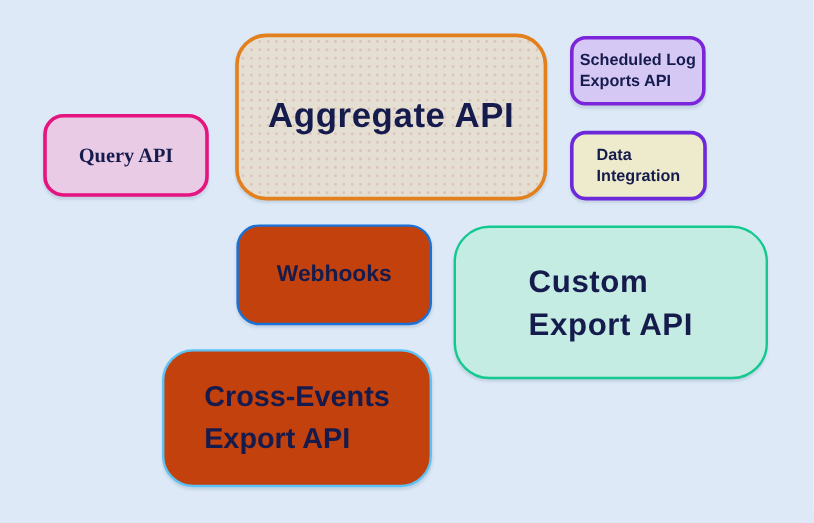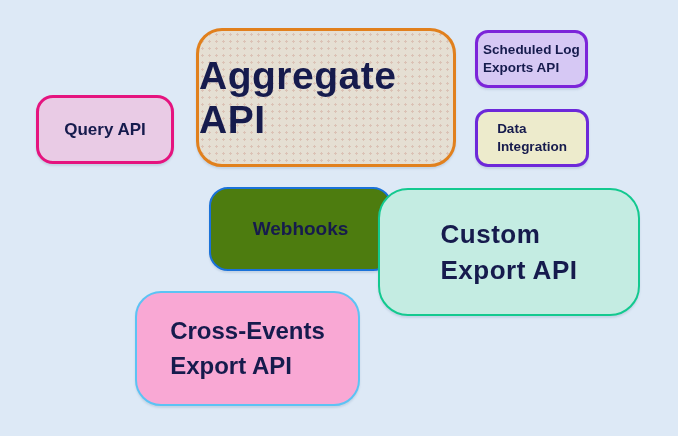--- a/index.html
+++ b/index.html
@@ -31,30 +31,30 @@
 
   
   .node-aggregate {
     left: 196px; top: 28px; width: 260px; height: 139px;
     background-color: #e5dfd3;
     background-image: radial-gradient(rgba(205, 160, 145, 0.45) 1px, transparent 1.2px);
     background-size: 7px 7px;
     border: 3px solid #e1801d;
     border-radius: 26px;
   }
-  .node-aggregate .node-label { font-size: 39px; letter-spacing: 0.5px; }
+  .node-aggregate .node-label { font-size: 29px; letter-spacing: 0.5px; }
 
   
   .node-query {
     left: 36px; top: 95px; width: 138px; height: 69px;
     background: #e9cbe5;
     border: 3px solid #e5147f;
     border-radius: 17px;
   }
-  .node-query .node-label { font-size: 17px; }
+  .node-query .node-label { font-size: 17px; font-family: Liberation Serif, serif; }
 
   
   .node-scheduled {
     left: 475px; top: 30px; width: 113px; height: 58px;
     background: #d6c8f4;
     border: 3px solid #7c24d9;
     border-radius: 13px;
   }
   .node-scheduled .node-label { font-size: 13.5px; line-height: 1.3; }
 
@@ -62,41 +62,40 @@
   .node-data {
     left: 475px; top: 109px; width: 114px; height: 58px;
     background: #edebcc;
     border: 3px solid #6d28d9;
     border-radius: 13px;
   }
   .node-data .node-label { font-size: 13.5px; line-height: 1.3; }
 
   
   .node-webhooks {
-    left: 197px; top: 187px; width: 183px; height: 84px;
-    background: #4d7c0f;
+    left: 197px; top: 187px; width: 163px; height: 84px;
+    background: #c2410c;
     border: 2.5px solid #1a72d9;
     border-radius: 19px;
-    margin-left: 12px;
   }
   .node-webhooks .node-label { font-size: 19px; }
 
   
   .node-custom {
     left: 378px; top: 188px; width: 262px; height: 128px;
     background: #c4ece2;
     border: 2.5px solid #13c98f;
     border-radius: 30px;
   }
   .node-custom .node-label { font-size: 26px; line-height: 1.4; letter-spacing: 0.5px; }
 
   
   .node-cross {
     left: 135px; top: 291px; width: 225px; height: 115px;
-    background: #f9a8d4;
+    background: #c2410c;
     border: 2.5px solid #5cc3f4;
     border-radius: 26px;
   }
   .node-cross .node-label { font-size: 24px; line-height: 1.45; }
 </style>
 </head>
 <body>
 
 <div class="canvas">
 

